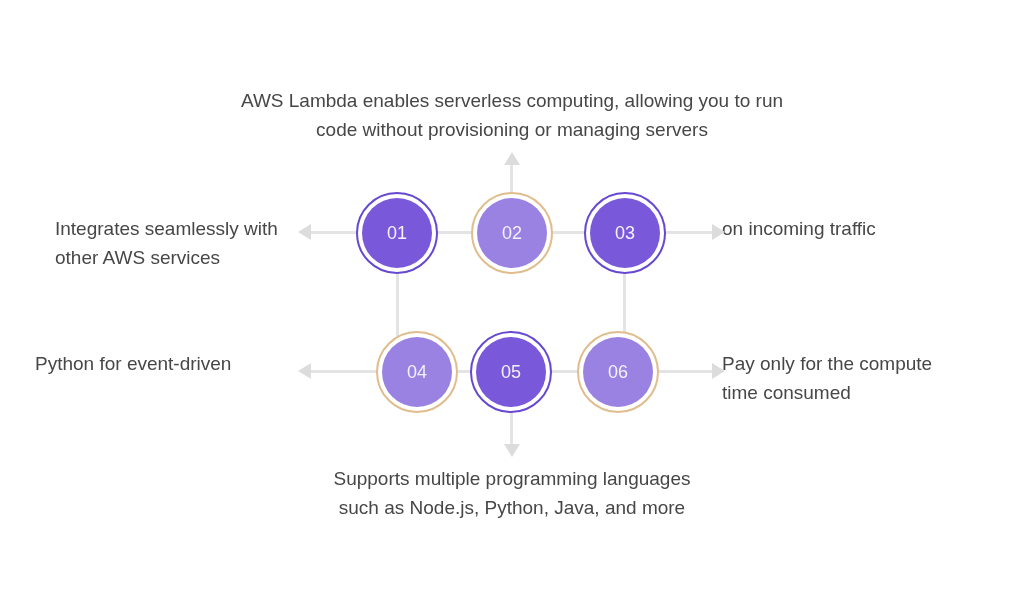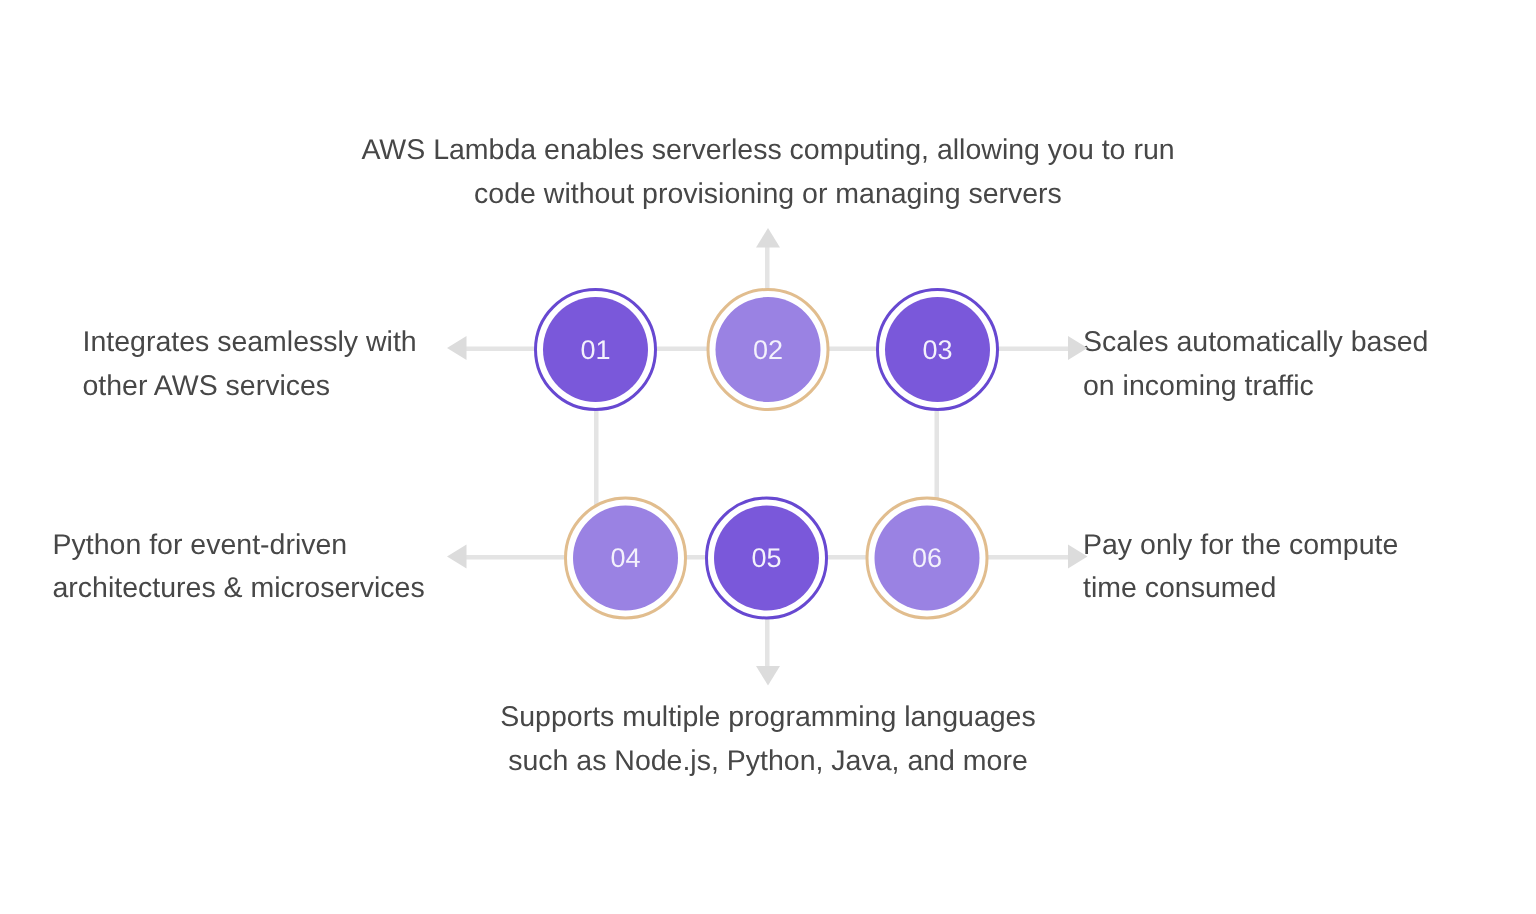--- a/index.html
+++ b/index.html
@@ -140,26 +140,24 @@
   </div>
   <div class="node node-6 node--light">
     <div class="node-circle">06</div>
   </div>
 
   <div class="txt left-label-1">
     <div>Integrates seamlessly with</div>
     <div>other AWS services</div>
   </div>
   <div class="txt right-label-1">
-    <div>Scales automatically based</div>
     <div>on incoming traffic</div>
   </div>
   <div class="txt left-label-2">
     <div>Python for event-driven</div>
-    <div>architectures &amp; microservices</div>
   </div>
   <div class="txt right-label-2">
     <div>Pay only for the compute</div>
     <div>time consumed</div>
   </div>
 
   <div class="txt center bottom-block">
     <div>Supports multiple programming languages</div>
     <div>such as Node.js, Python, Java, and more</div>
   </div>

